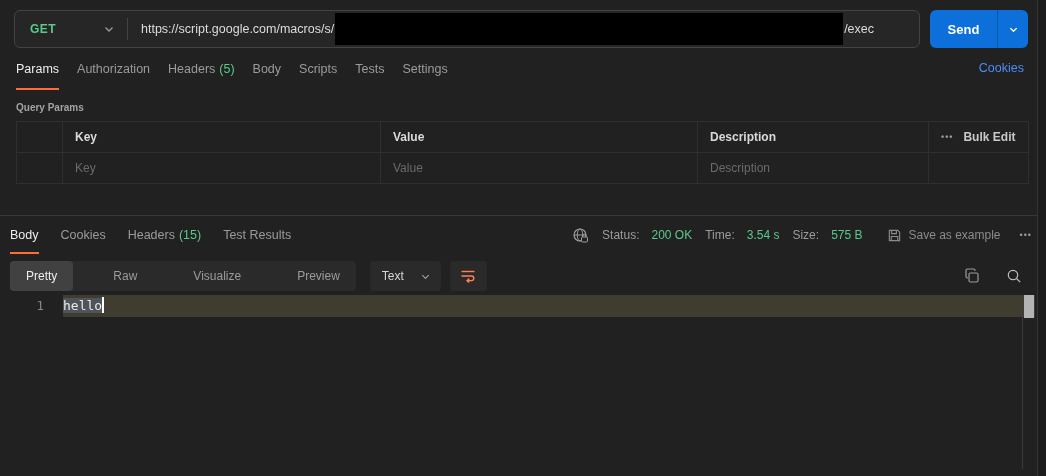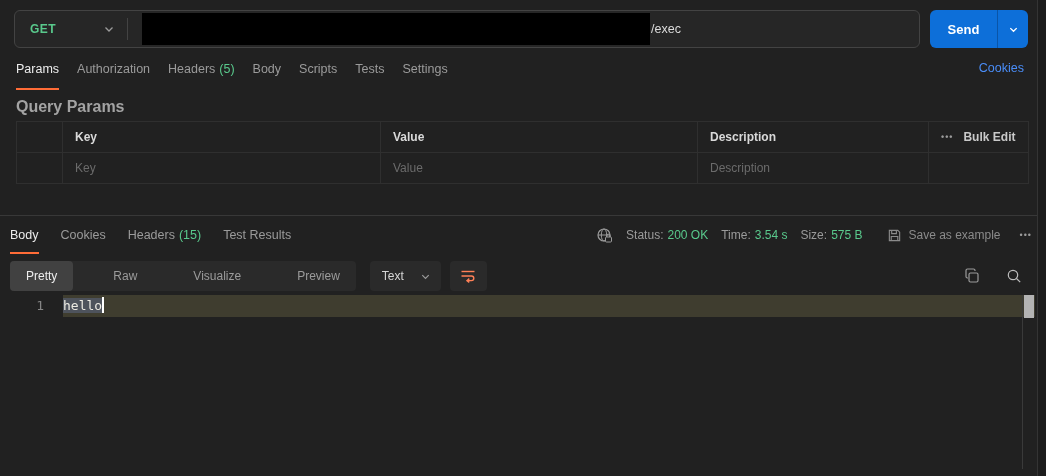--- a/index.html
+++ b/index.html
@@ -31,21 +31,21 @@
   .send-caret { width:30px; display:flex; align-items:center; justify-content:center; }
 
   
   .req-tabs { display:flex; align-items:stretch; padding-left:16px; gap:18px; height:42px; position:relative; }
   .tab { display:flex; align-items:center; gap:4px; color:#9b9b9b; font-size:12.5px; padding:13px 0 11px; border-bottom:2px solid transparent; cursor:pointer; }
   .tab.active { color:#ededed; border-bottom-color:#ff6c37; }
   .tab .count { color:#59c98c; }
   .cookies-link { position:absolute; right:22px; top:13px; color:#4a8df8; font-size:12.5px; cursor:pointer; }
 
   
-  .qp-title { margin:10px 0 0 16px; color:#a3a3a3; font-weight:700; font-size:16px; height:14px; display:flex; align-items:center; }
+  .qp-title { margin:10px 0 0 16px; color:#a3a3a3; font-weight:700; font-size:10px; height:14px; display:flex; align-items:center; }
   table.qp { margin:7px 0 0 16px; width:1012px; border-collapse:collapse; table-layout:fixed; }
   table.qp td { border:1px solid #2f2f2f; height:31px; padding:0 0 0 12px; font-size:12px; vertical-align:middle; }
   table.qp col.c-handle { width:46px; }
   table.qp col.c-key { width:318px; }
   table.qp col.c-value { width:317px; }
   table.qp col.c-desc { width:231px; }
   table.qp col.c-act { width:100px; }
   .qp-head td { color:#d9d9d9; font-weight:700; }
   .qp-input { width:95%; background:transparent; border:none; outline:none; color:#cfcfcf; font-size:12px; font-family:"Liberation Sans",sans-serif; }
   .qp-input::placeholder { color:#6b6b6b; opacity:1; }
@@ -53,21 +53,21 @@
   .dots { color:#9b9b9b; font-size:9px; letter-spacing:1px; cursor:pointer; }
   .bulk-label { color:#c9c9c9; cursor:pointer; }
 
   
   .resp-divider { margin-top:31px; height:1px; background:#383838; }
   .resp-head { display:flex; align-items:stretch; height:38px; padding:0 14px 0 10px; position:relative; }
   .resp-tabs { display:flex; gap:22px; }
   .resp-meta { margin-left:auto; display:flex; align-items:center; gap:13px; font-size:12px; }
   .meta-label { color:#9b9b9b; }
   .meta-value { color:#59c98c; }
-  .meta-pair { display:flex; gap:4px; align-items:center; }
+  .meta-pair { display:flex; gap:12px; align-items:center; }
   .save-group { display:flex; align-items:center; gap:6px; margin-left:12px; color:#8b8b8b; cursor:pointer; }
   .resp-more { color:#9b9b9b; font-size:9px; letter-spacing:1px; margin-left:6px; cursor:pointer; }
 
   
   .body-toolbar { display:flex; align-items:center; margin:7px 0 0 10px; height:30px; position:relative; }
   .view-group { display:flex; background:#2a2a2a; border-radius:4px; height:30px;gap:24px; }
   .view-item { display:flex; align-items:center; padding:0 16px; color:#9b9b9b; font-size:12px; border-radius:4px; cursor:pointer; }
   .view-item.active { background:#414141; color:#ededed; }
   .format-select { margin-left:14px; height:30px; background:#2a2a2a; border-radius:4px; display:flex; align-items:center; gap:16px; padding:0 10px 0 12px; cursor:pointer; }
   .format-label { color:#d6d6d6; font-size:12px; }
@@ -93,20 +93,21 @@
     <div class="method-seg">
       <span class="method-label">GET</span>
       <span>
         <svg width="12" height="12" viewBox="0 0 12 12">
             <path d="M2.5 4.5 L6 8 L9.5 4.5" fill="none" stroke="#9b9b9b" stroke-width="1.3"></path>
           </svg>
       </span>
     </div>
     <div class="url-divider"></div>
     <div class="url-text">
+      <span>https://script.google.com/macros/s/</span>
       <span class="redacted"></span>
       <span>/exec</span>
     </div>
   </div>
   <div class="send-btn">
     <div class="send-main">Send</div>
     <div class="send-sep"></div>
     <div class="send-caret">
       <span>
         <svg width="11" height="11" viewBox="0 0 12 12">

